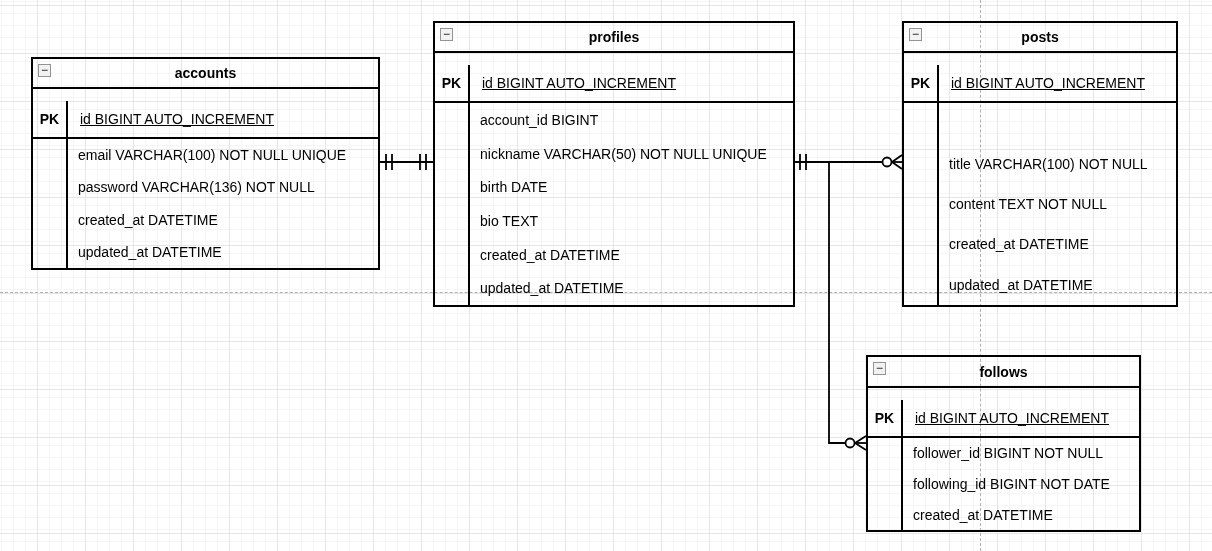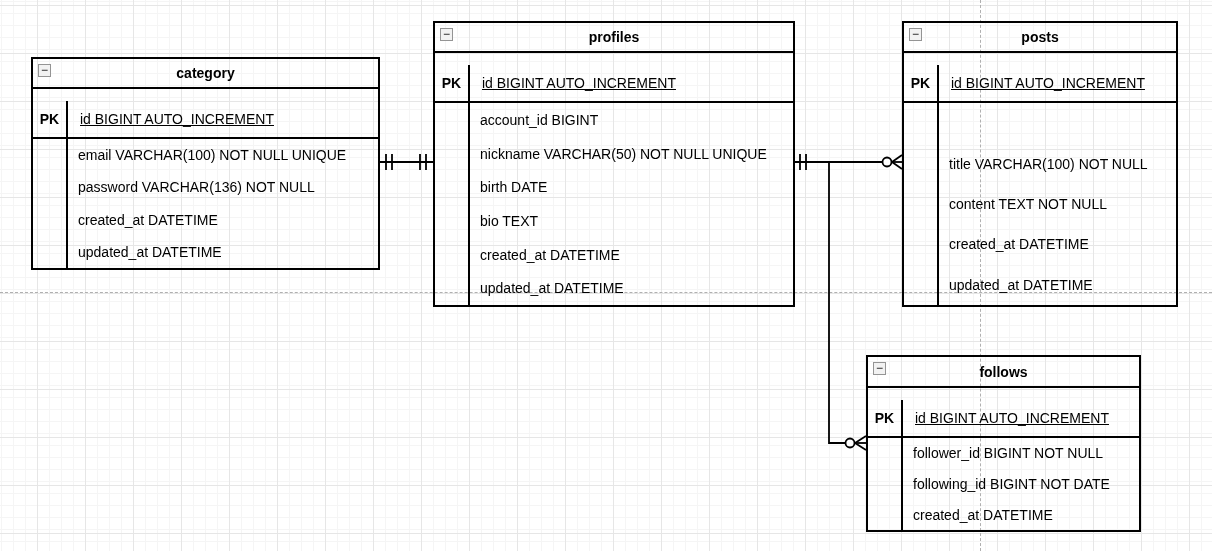--- a/index.html
+++ b/index.html
@@ -110,21 +110,21 @@
 <body>
 
 <div class="canvas">
 
   <div class="page-divider-h"></div>
   <div class="page-divider-v"></div>
 
   <div class="er-table" style="left:31px; top:57px; width:349px; height:213px;">
     <div class="er-header" style="height:32px; flex:0 0 30px;">
       <span class="collapse-box">−</span>
-      <span class="er-title">category</span>
+      <span class="er-title">accounts</span>
     </div>
     <div class="er-pk-row" style="flex:0 0 38px;">
       <span class="cell-key">PK</span>
       <span class="cell-field pk-field-text">id BIGINT AUTO_INCREMENT</span>
     </div>
     <div class="er-body">
       <div class="er-row">
         <span class="cell-key"></span>
         <span class="cell-field">email VARCHAR(100) NOT NULL UNIQUE</span>
       </div>

